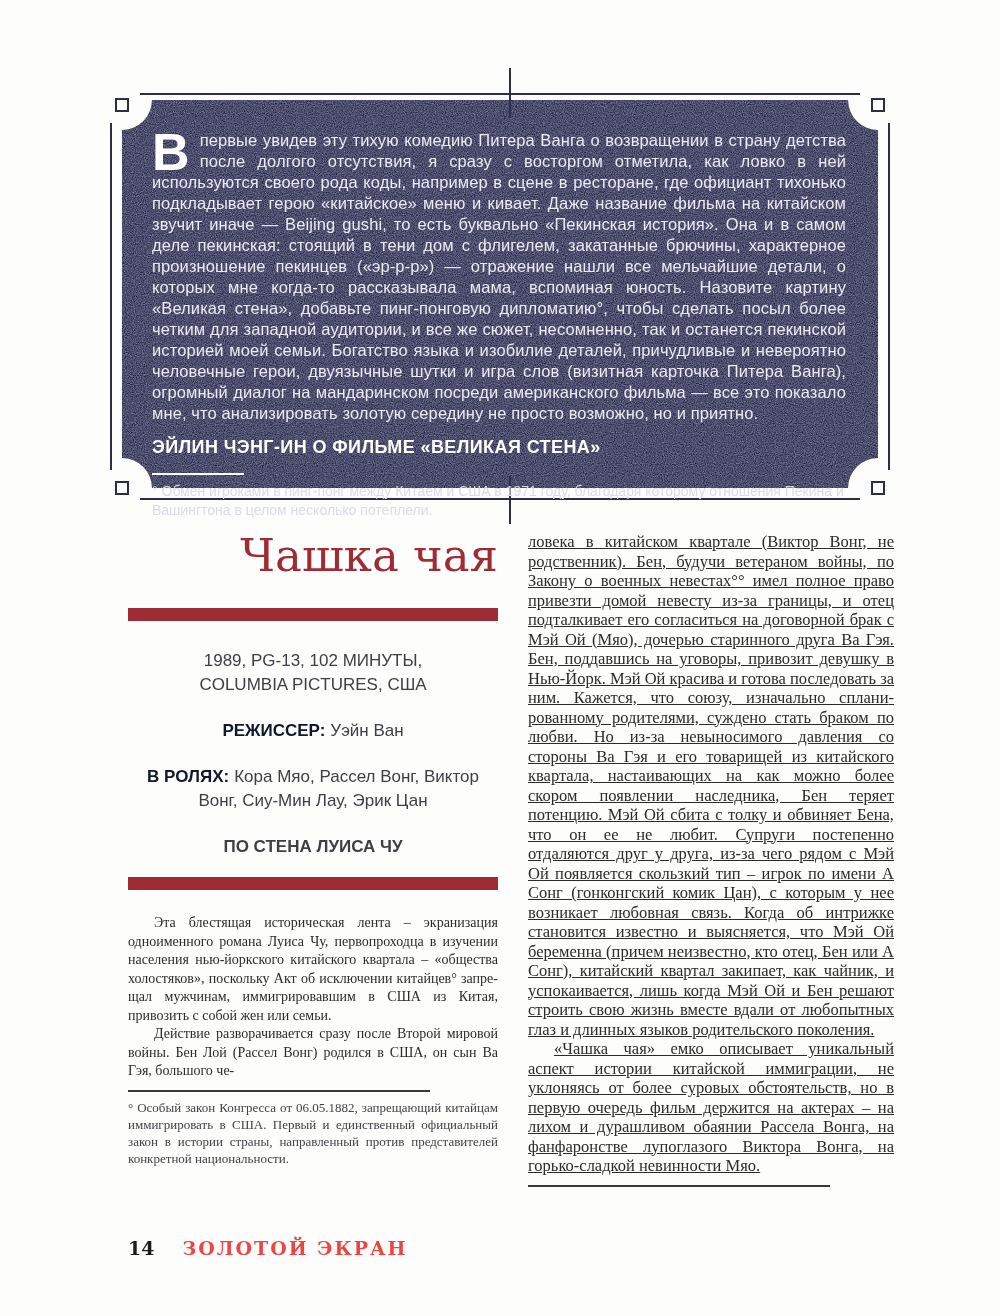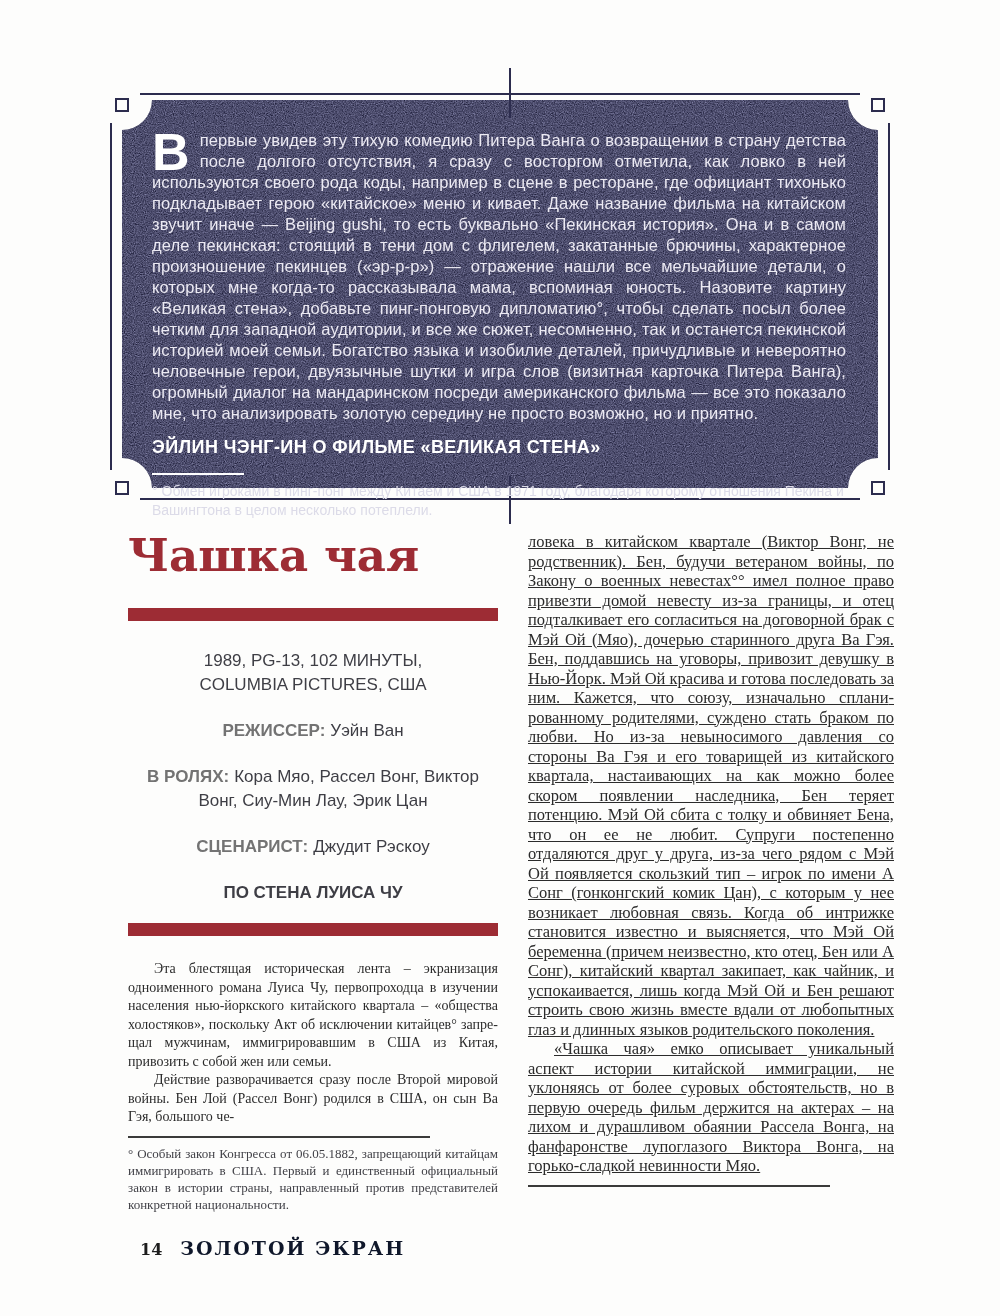--- a/index.html
+++ b/index.html
@@ -14,51 +14,51 @@
   .quote{font-size:16.5px;line-height:21px;text-align:justify;letter-spacing:.1px;}
   .dropcap{float:left;font-size:52px;line-height:40px;font-weight:bold;color:#ffffff;
            padding:2px 10px 0 0;}
   .attribution{margin-top:13px;text-align:left;font-weight:bold;font-size:18px;
                letter-spacing:.4px;color:#ffffff;}
   .panel-rule{margin-top:15px;width:92px;height:2px;background:#ffffff;}
   .panel-footnote{margin-top:7px;font-size:14px;line-height:19px;color:#dcdbe8;}
 
   
   .col-left{position:absolute;left:128px;top:530px;width:370px;}
-  .col-left h1{margin:0;font-family:"DejaVu Serif", serif;font-weight:bold;
-               font-size:45px;line-height:52px;text-align:left;color:#9d2c34;}
+  .col-left h1{margin:0;font-family:"DejaVu Serif", serif;font-weight:normal;
+               font-size:45px;line-height:52px;text-align:right;color:#9d2c34;}
   .redbar{height:13px;background:#9d2c34;}
   .bar-top{margin-top:26px;}
   .bar-bottom{margin-top:18px;}
   .credits{margin-top:28px;text-align:center;font-size:17px;line-height:24px;color:#3e3e45;}
   .credit{margin-top:22px;}
   .credit.specs{margin-top:0;font-weight:normal;}
-  .lbl{font-weight:bold;padding-right:5px;color:#737373;}
+  .lbl{font-weight:bold;padding-right:5px;color:#0f172a;}
   .val{font-weight:normal;}
   .based{font-weight:bold;}
 
   
   .body{margin-top:24px;}
   .body p{margin:0;font-family:"Liberation Serif", serif;font-size:14px;
           line-height:18.5px;text-align:justify;color:#2b2b2b;overflow-wrap:break-word;}
   .body p.indent{text-indent:26px;}
   .fn-rule{margin-top:9px;width:302px;height:2px;background:#3a3a3a;}
   .fn{margin-top:7px;font-size:13px;line-height:17px;color:#414147;text-align:justify;font-family:Liberation Serif, serif;}
 
   
   .col-right{position:absolute;left:528px;top:532px;width:366px;}
   .col-right .body{margin-top:0;}
   .col-right .body p{font-size:16.5px;line-height:19.5px;text-decoration:underline;}
   .col-right .fn{font-size:12.5px;line-height:17px;}
 
   
   .footer{position:absolute;left:128px;top:1237px;display:flex;align-items:baseline;}
-  .pagenum{font-family:"DejaVu Serif", serif;font-weight:bold;font-size:16px;color:#1d1d1d;margin-left:12px;}
+  .pagenum{font-family:"DejaVu Serif", serif;font-weight:bold;font-size:19px;color:#1d1d1d;}
   .running{font-family:"DejaVu Serif", serif;font-weight:bold;font-size:19px;
-           letter-spacing:2px;color:#0f172a;margin-left:18px;}
+           letter-spacing:2px;color:#ef4444;margin-left:28px;}
 </style>
 </head>
 <body>
 
 <div class="page">
 
   <svg class="frame" width="1000" height="540" viewBox="0 0 1000 540">
     <defs>
       <filter id="grain" x="0" y="0" width="100%" height="100%">
         <feTurbulence type="fractalNoise" baseFrequency="0.9" numOctaves="2" seed="4" result="t"></feTurbulence>
@@ -99,23 +99,20 @@
       <div class="credit specs">
         <div>1989, PG-13, 102 МИНУТЫ,</div>
         <div>COLUMBIA PICTURES, США</div>
       </div>
       <div class="credit">
         <span class="lbl">РЕЖИССЕР:</span><span class="val">Уэйн Ван</span>
       </div>
       <div class="credit">
         <span class="lbl">В РОЛЯХ:</span><span class="val">Кора Мяо, Рассел Вонг, Виктор Вонг, Сиу-Мин Лау, Эрик Цан</span>
       </div>
-      <div class="credit">
-        <span class="lbl">СЦЕНАРИСТ:</span><span class="val">Джудит Рэскоу</span>
-      </div>
       <div class="credit based">ПО СТЕНА ЛУИСА ЧУ</div>
     </div>
 
     <div class="redbar bar-bottom"></div>
 
     <div class="body">
       <p class="indent">Эта блестящая историческая лента – экра­низация одноименного романа Луиса Чу, перво­проходца в изучении населения нью-йоркского китайского квартала – «общества холостяков», поскольку Акт об исключении китайцев° запре­щал мужчинам, иммигри­ровавшим в США из Китая, привозить с собой жен или семьи.</p>
       <p class="indent">Действие развора­чивается сразу после Второй мировой войны. Бен Лой (Рассел Вонг) родился в США, он сын Ва Гэя, большого че-</p>
     </div>
     <div class="fn-rule"></div>

